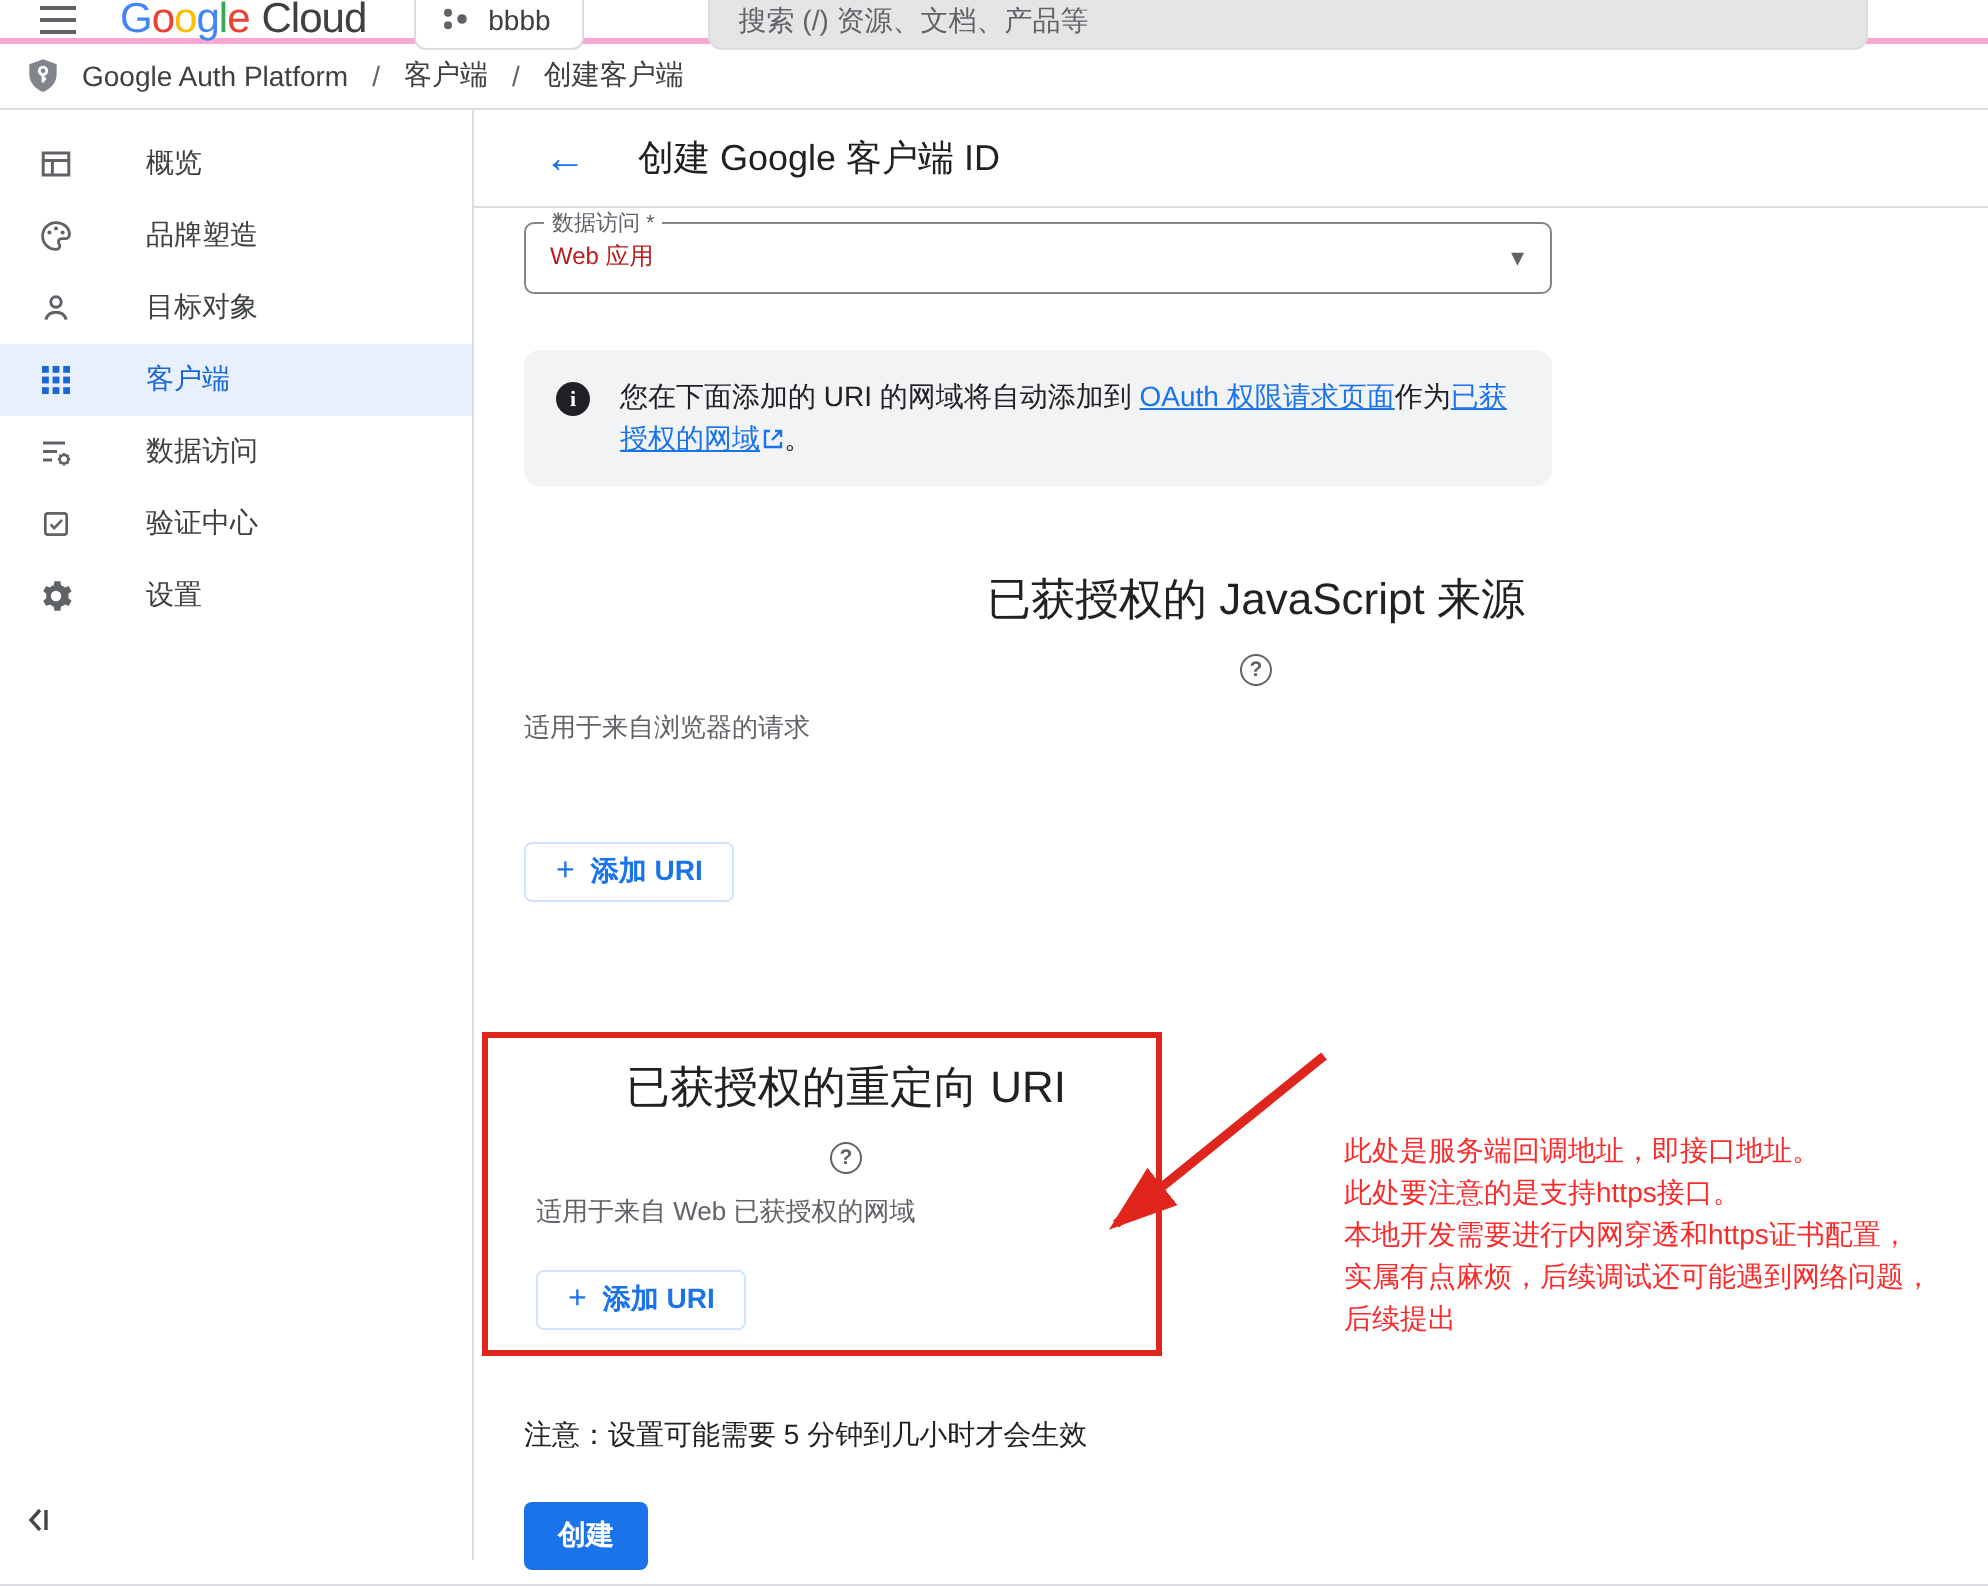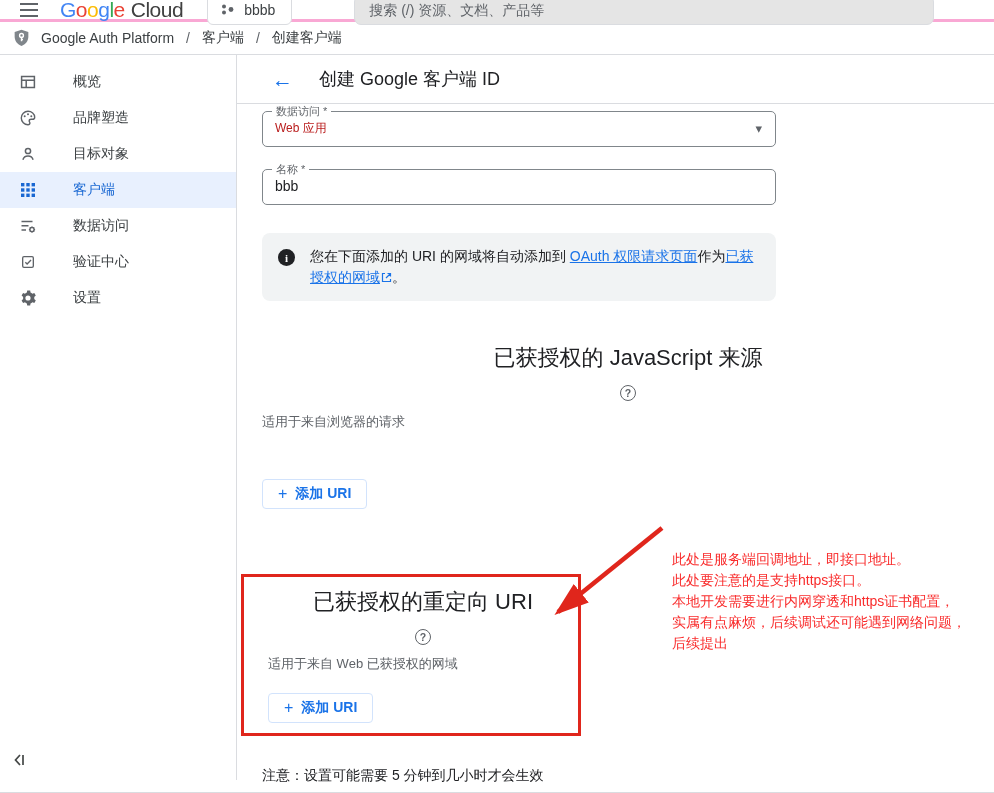--- a/index.html
+++ b/index.html
@@ -64,21 +64,21 @@
 
   .red-wrap { margin-top:65px; margin-left:-21px; width:340px; border:3px solid #e0261c; padding:10px 0 10px 24px; }
   .red-wrap .section-sub { margin-top:10px; margin-bottom:20px; }
 
   .note { margin-top:31px; font-size:14px; color:#202124; }
   .actions { margin-top:24px; display:flex; align-items:center; gap:22px; }
   .create-btn { background:#1a73e8; color:#fff; border:none; border-radius:4px; padding:8px 17px; font-size:14px; font-weight:bold; cursor:pointer; font-family:inherit; }
 
   
   .anno-arrow { position:absolute; left:540px; top:518px; pointer-events:none; }
-  .anno-text { position:absolute; left:672px; top:549px; width:312px; font-size:14px; line-height:21px; color:#f92c2c; pointer-events:none; }
+  .anno-text { position:absolute; left:672px; top:565px; width:312px; font-size:14px; line-height:21px; color:#f92c2c; pointer-events:none; }
 </style>
 </head>
 <body>
 
 <div class="page">
 
   <header class="topbar">
     <button class="hamburger">
       <svg width="18" height="16" viewBox="0 0 18 16">
           <g fill="#5f6368">
@@ -211,24 +211,20 @@
       </div>
 
       <div class="content">
 
         <div class="mat-field">
           <span class="flabel">数据访问 *</span>
           <div class="fvalue">Web 应用</div>
           <span class="dd-arrow">▾</span>
         </div>
 
-        <div class="mat-field field-name">
-          <span class="flabel">名称 *</span>
-          <input type="text" value="bbb" style="">
-        </div>
 
         <div class="info-box">
           <span class="info-icon">i</span>
           <div class="info-text">
             <span>您在下面添加的 URI 的网域将自动添加到 </span><a>OAuth 权限请求页面</a><span>作为</span><a><span>已获授权的网域</span><svg class="ext-ico" width="11" height="11" viewBox="0 0 11 11">
                   <path d="M4,1.5 H1.5 v8 h8 V7 M6.5,1.5 h3 v3 M9.5,1.5 L5,6" fill="none" stroke="#1a73e8" stroke-width="1.2"></path>
                 </svg></a><span>。</span>
           </div>
         </div>
 

